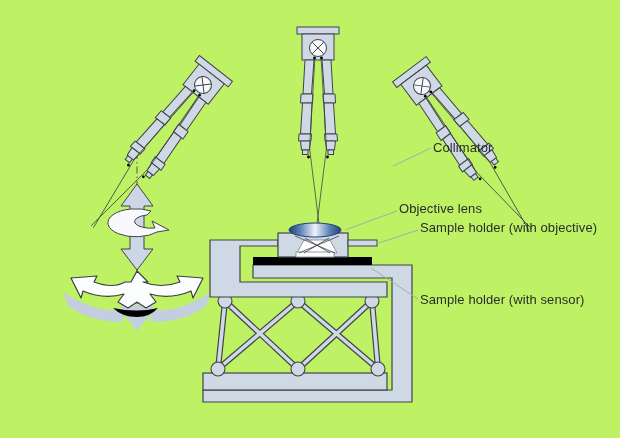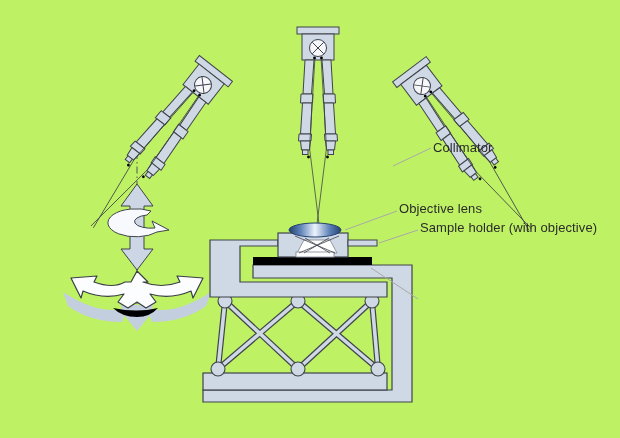--- a/index.html
+++ b/index.html
@@ -162,14 +162,15 @@
     <line x1="418" y1="299" x2="371" y2="268"></line>
   </g>
 </svg>
 
 <div class="diagram-label" style="left:433px; top:140px;">Collimator</div>
 
 <div class="diagram-label" style="left:399px; top:201px;">Objective lens</div>
 
 <div class="diagram-label" style="left:420px; top:220px;">Sample holder (with objective)</div>
 
+<div class="diagram-label" style="left:420px; top:292px;">Sample holder (with sensor)</div>
 
 </div>
 
 </body></html>

